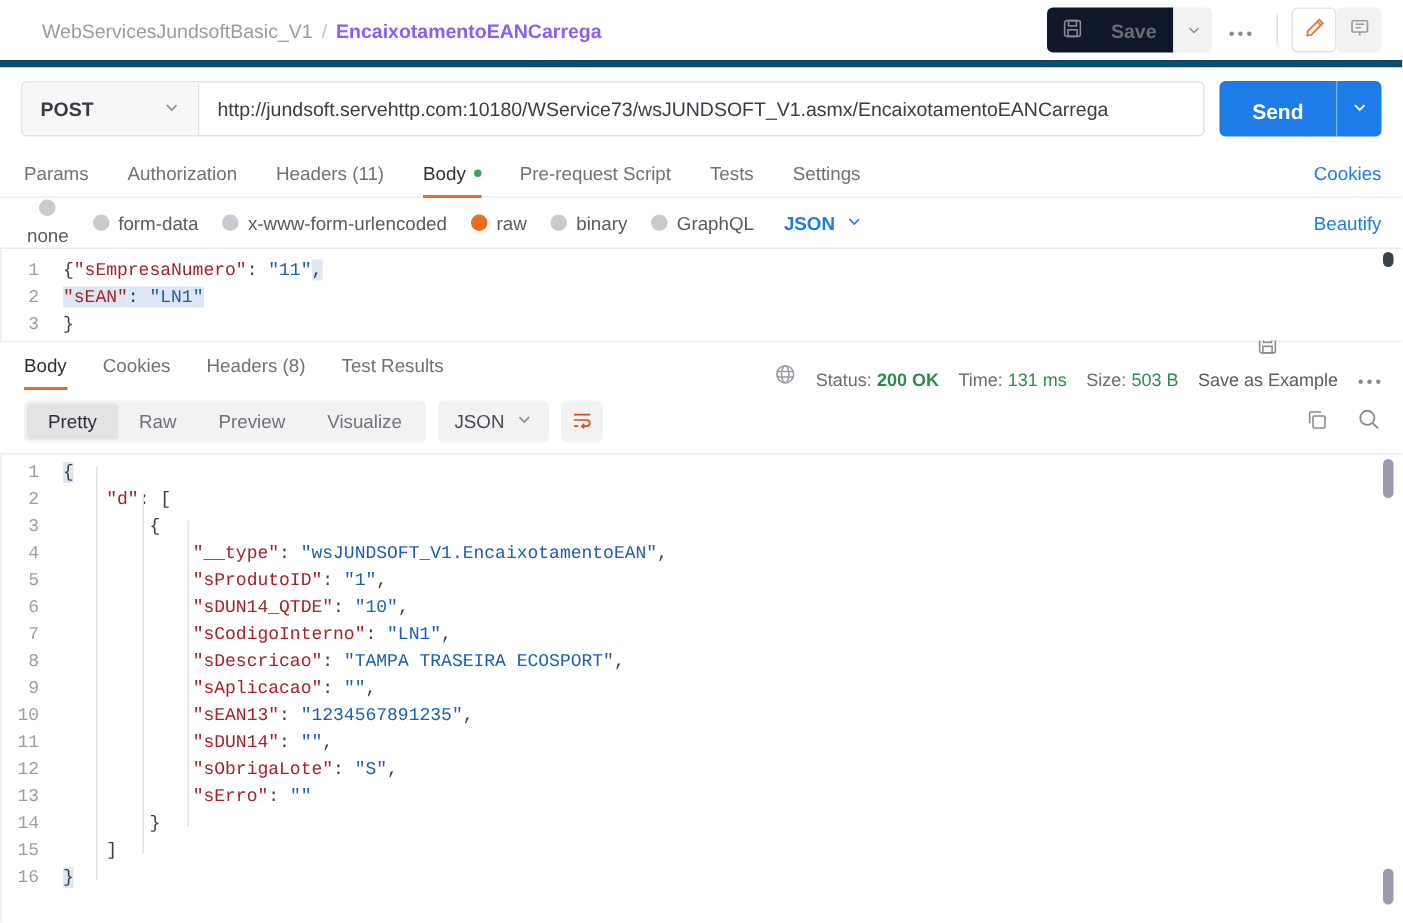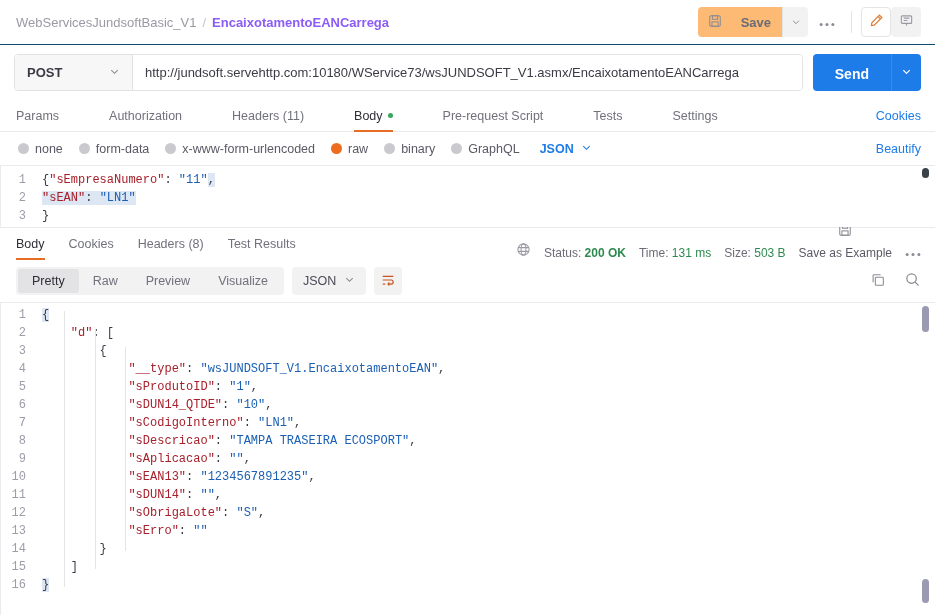--- a/index.html
+++ b/index.html
@@ -11,34 +11,34 @@
     font-size:12px;
     color:#2e2e36;
     overflow:hidden;
   }
   .app { width:935px; height:615px; position:relative; display:flex; flex-direction:column; }
 
   
   .header {
     height:45px; min-height:45px;
     display:flex; align-items:center;
-    padding:0 14px 0 16px;
-    border-bottom:1px solid #0c4a6e;
+    padding:0 14px 0 28px;
+    border-bottom:5px solid #0c4a6e;
     background:#fff;
   }
   .breadcrumb { display:flex; align-items:center; font-size:13px; }
   .bc-collection { color:#9a9aa4; }
   .bc-sep { color:#c3c3cb; margin:0 6px; }
   .bc-request { color:#8b5cf6; font-weight:bold; }
   .header-right { margin-left:auto; display:flex; align-items:center; gap:0; }
   .save-group { display:flex; align-items:center; }
   .btn-save {
     display:flex; align-items:center; gap:19px;
     height:30px; padding:0 11px 0 10px;
-    background:#fdba74; border:none;
+    background:#0f172a; border:none;
     border-radius:4px 0 0 4px;
     color:#6b6b76; font-size:13px; font-weight:bold;
     font-family:"Liberation Sans", sans-serif;
     cursor:pointer;
   }
   .btn-save-caret {
     width:26px; height:30px; background:#f2f2f3;
     border:none; border-left:1px solid #e4e4e6;
     border-radius:0 4px 4px 0;
     display:flex; align-items:center; justify-content:center;
@@ -101,21 +101,20 @@
     display:flex; align-items:center; justify-content:center;
     cursor:pointer;
   }
 
   
   .req-tabs {
     height:32px; min-height:32px;
     display:flex; align-items:stretch;
     padding:0 14px; border-bottom:1px solid #ebebed;
     background:#fff;
-    gap:24px;
   }
   .rtab {
     display:flex; align-items:center; gap:5px;
     padding:0 13px; font-size:12.5px; color:#71717c;
     cursor:pointer; position:relative;
   }
   .rtab:first-child { padding-left:2px; }
   .rtab.active { color:#2e2e36; }
   .rtab.active::after {
     content:""; position:absolute; left:13px; right:13px; bottom:-1px;
@@ -132,21 +131,21 @@
   .body-type-row {
     height:33px; min-height:33px;
     display:flex; align-items:center;
     padding:0 14px; background:#fff;
   }
   .radio-item {
     display:flex; align-items:center; gap:6px;
     margin-right:16px; font-size:12.5px; color:#5a5a66;
     cursor:pointer;
   }
-  .radio-item:first-child { margin-left:4px; }
+  .radio-item:first-child { margin-left:4px;flex-direction:column; }
   .radio {
     width:11px; height:11px; border-radius:50%; background:#c9c9cf;
     flex:none;
   }
   .radio.on { background:#ee6c1e; }
   .json-sel {
     display:flex; align-items:center; gap:7px;
     font-size:12.5px; color:#1e7ce8; font-weight:bold;
     margin-left:4px; cursor:pointer;
   }

